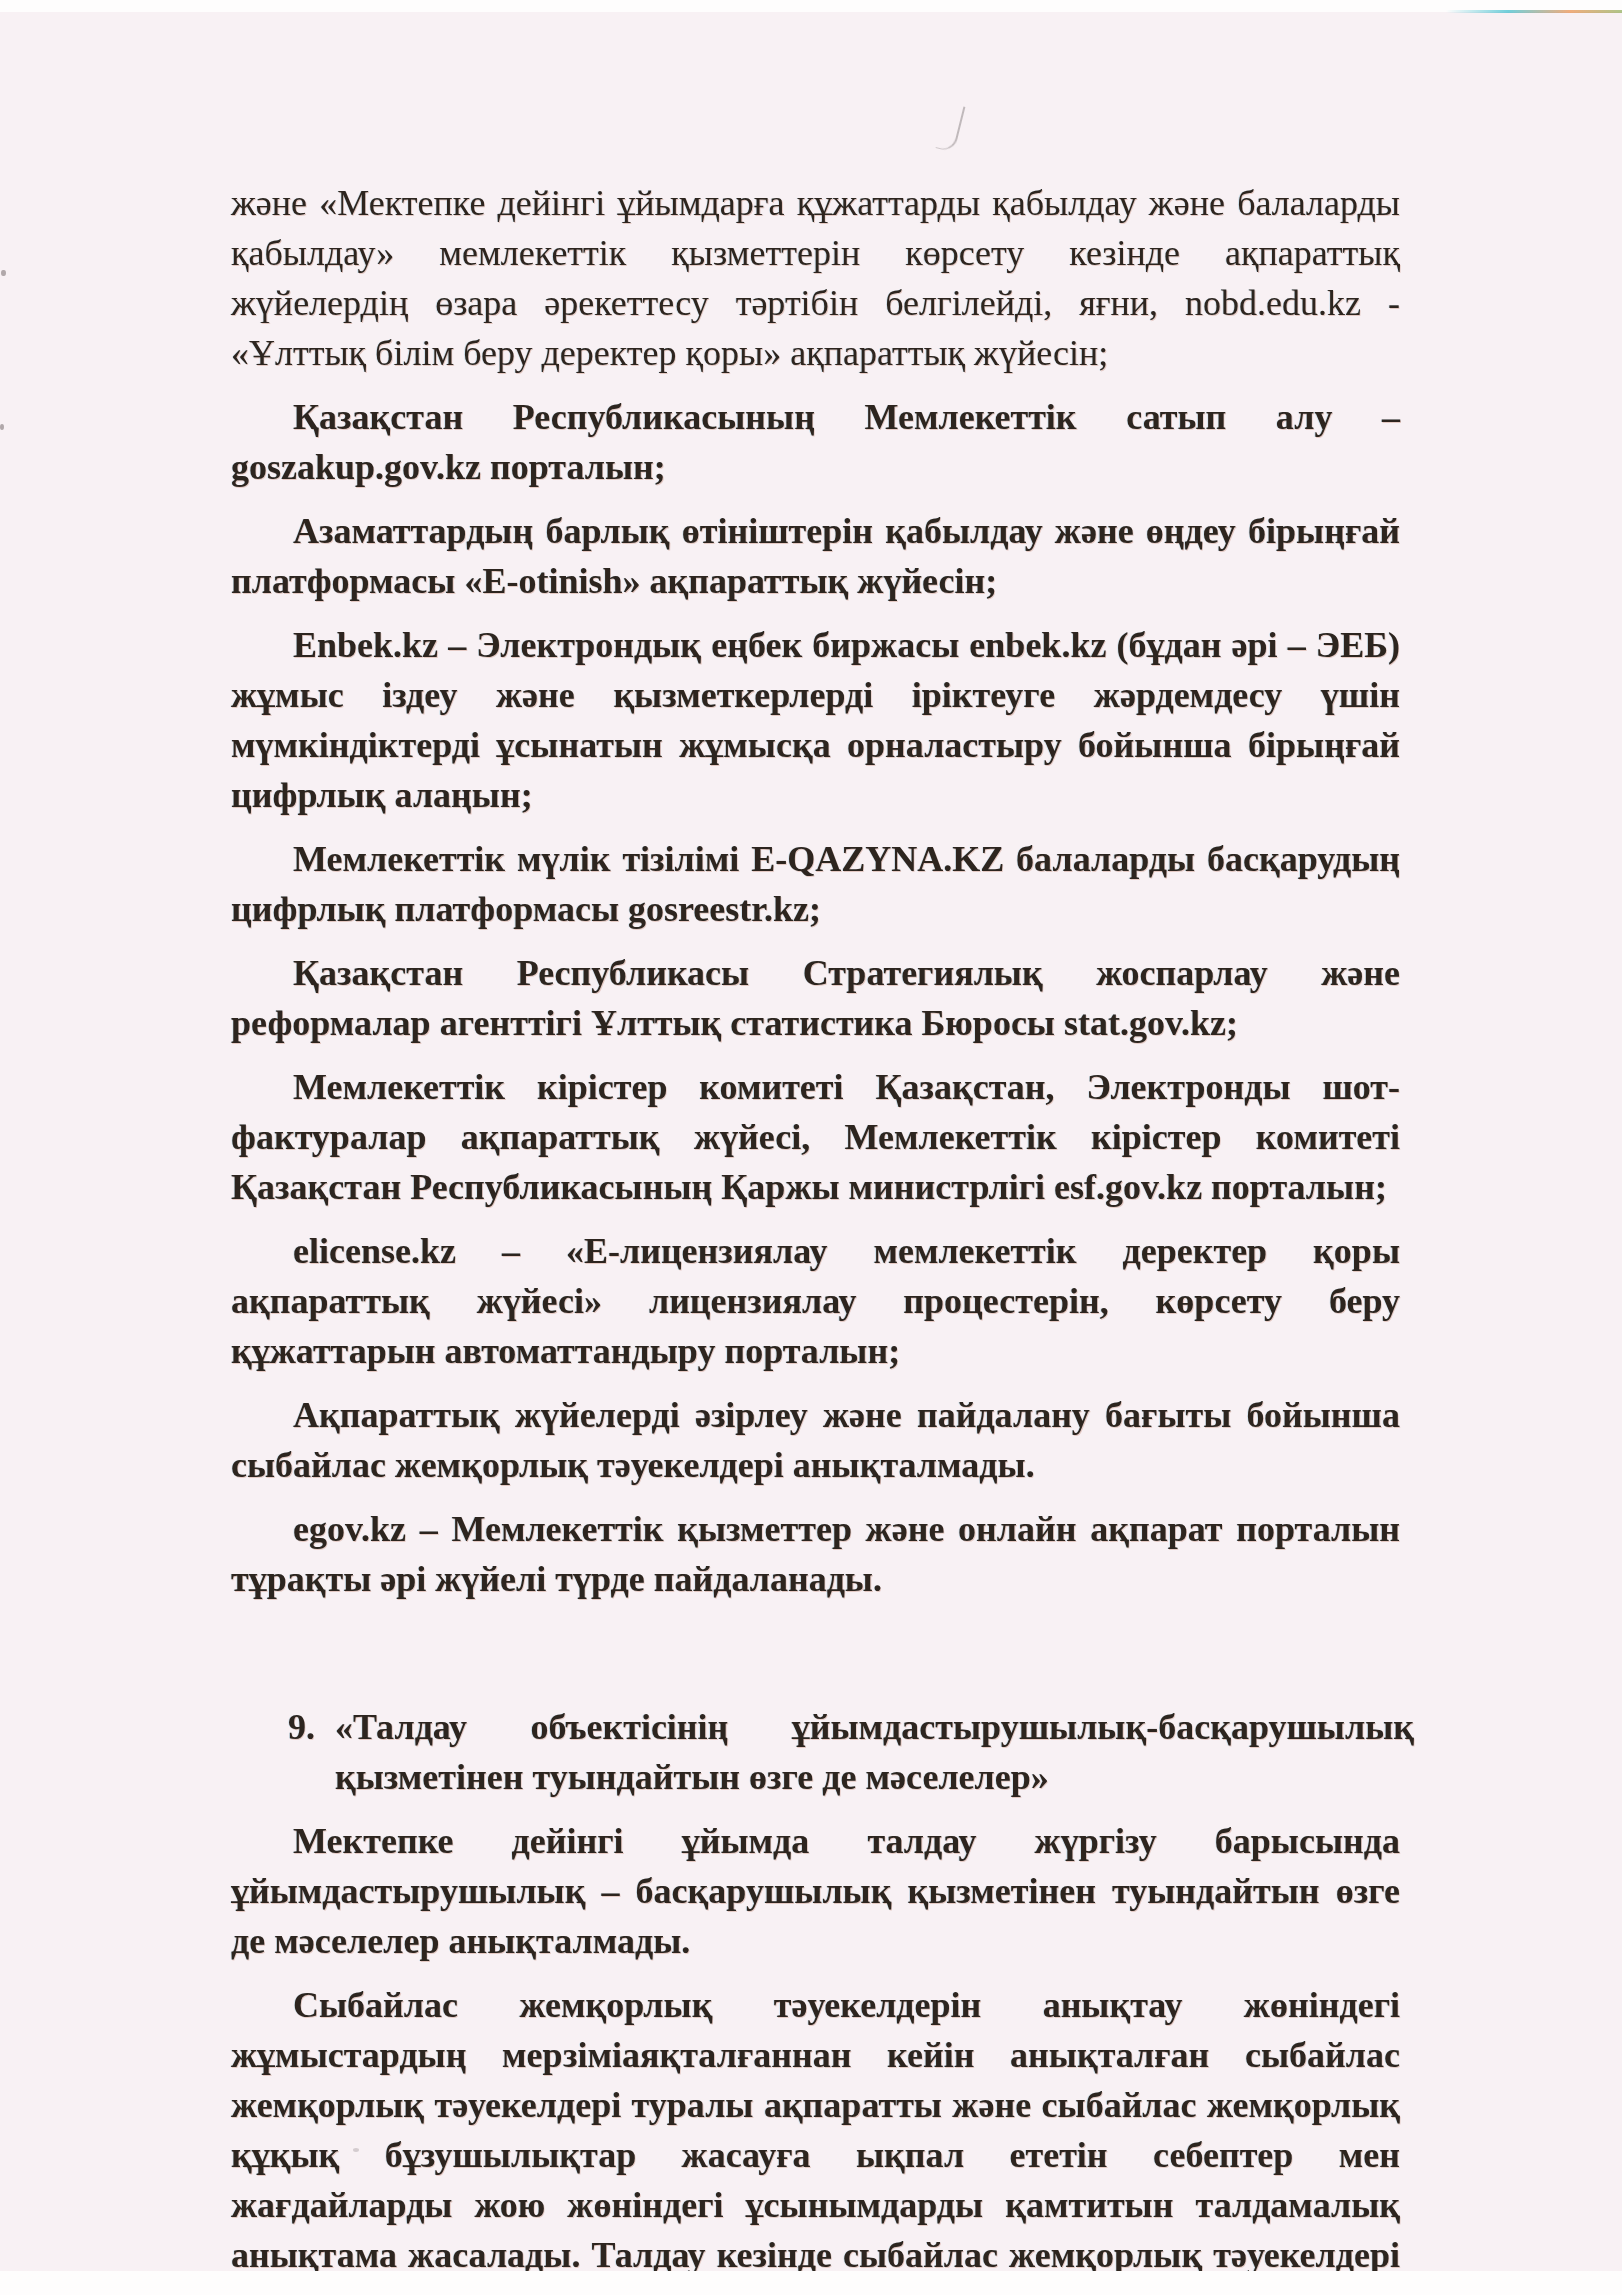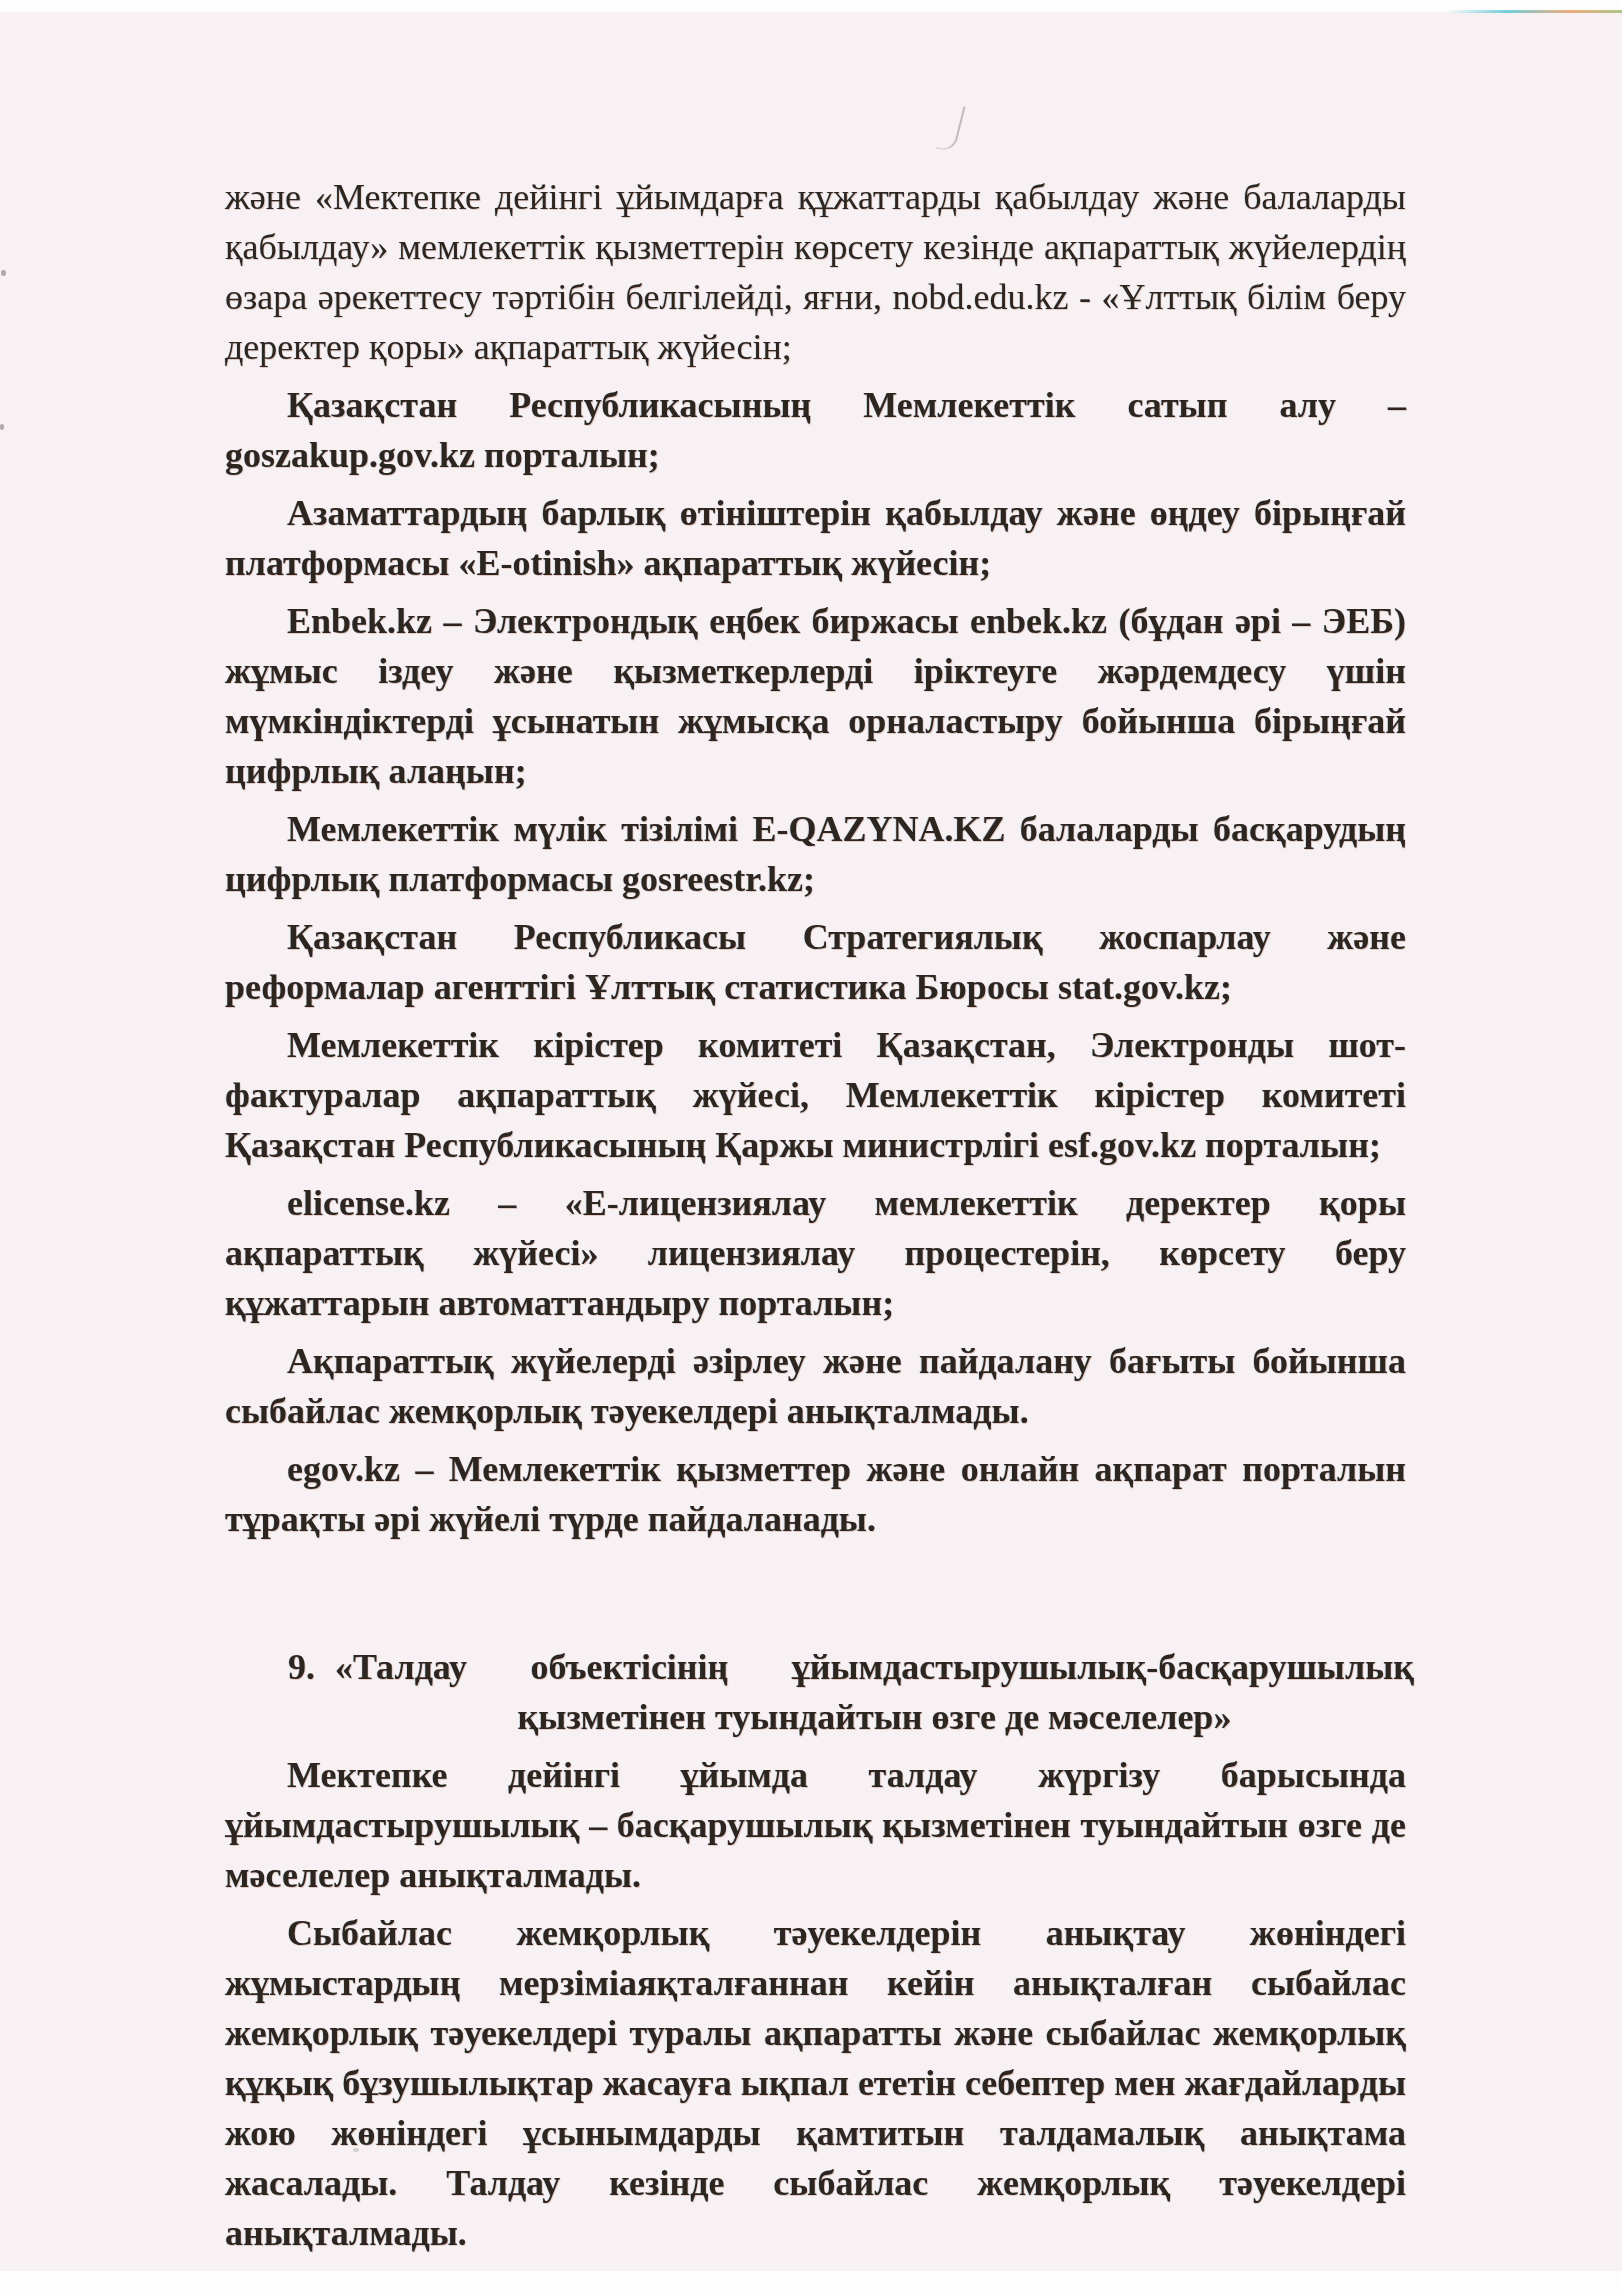--- a/index.html
+++ b/index.html
@@ -38,35 +38,35 @@
   .speck.s3 { left: 353px; top: 2136px; width: 5.9px; height: 3.9px; opacity:.5; }
 
   .content {
     position: absolute; left: 217px; top: 152px; width: 1197px;
     color: #2d251f;
     font-size: 36px;
     line-height: 50px;
     text-align: justify;
     text-shadow: 0.8px 0.8px 0 rgba(150,45,0,0.20), -0.8px -0.3px 0 rgba(0,140,190,0.16);
   }
-  .content p { margin: 8px; }
+  .content p { margin: 14px; }
   .content p.indent { text-indent: 62px; font-weight: bold; }
 
   .section-heading {
     display: flex;
     margin-top: 98px;
     font-weight: bold;
   }
   .heading-number {
     flex: 0 0 47px;
     margin-left: 71px;
   }
   .heading-body { flex: 1 1 auto; }
   .heading-line1 { text-align: justify; text-align-last: justify; }
-  .heading-line2 { text-align: center; }
+  .heading-line2 { text-align: left; }
 </style>
 </head>
 <body>
 
 <div class="page">
   <div class="smudge"></div>
   <div class="speck s1"></div>
   <div class="speck s2"></div>
   <div class="speck s3"></div>
 

